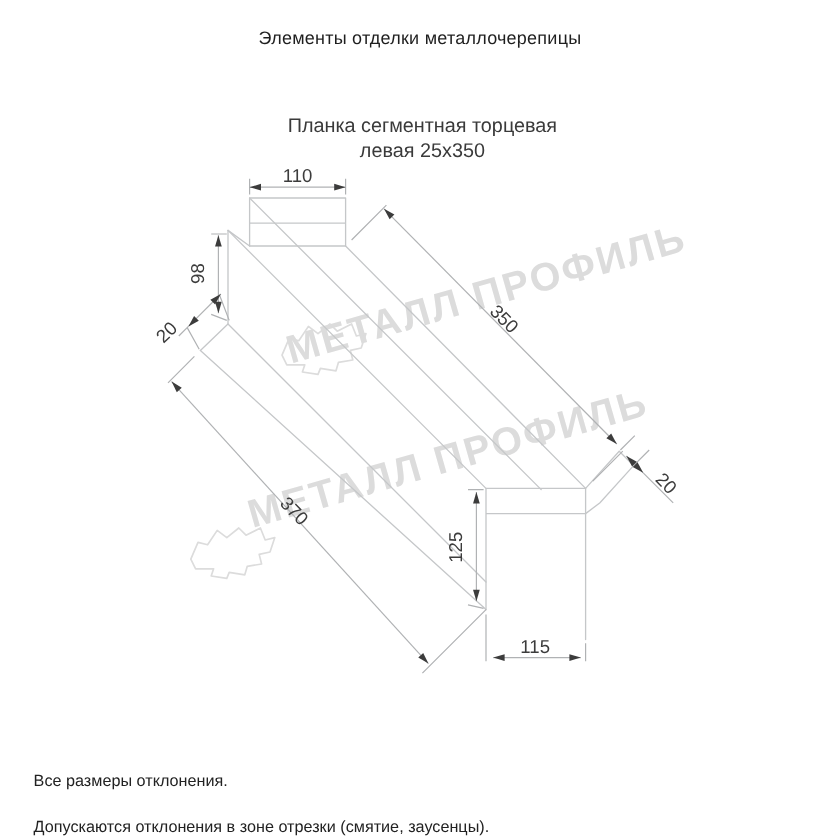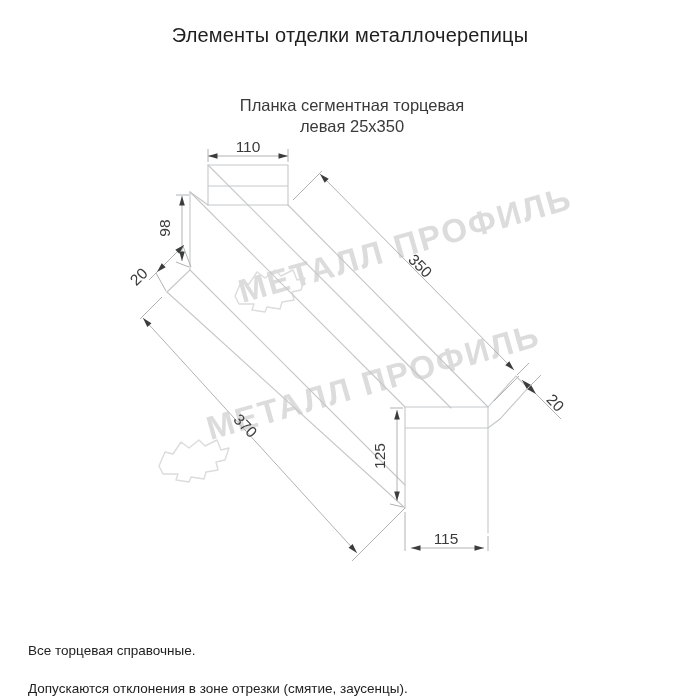--- a/index.html
+++ b/index.html
@@ -2,21 +2,21 @@
 <html><head>
 <meta charset="utf-8">
 <style>
   html,body{margin:0;padding:0;}
   body{
     width:700px;height:700px;position:relative;background:#ffffff;
     font-family:"Liberation Sans", sans-serif;overflow:hidden;
   }
   .page-title{
     position:absolute;top:24px;left:0;width:700px;text-align:center;
-    font-size:20px;color:#1f1f1f;letter-spacing:.2px;
+    font-size:15px;color:#1f1f1f;letter-spacing:.2px;
   }
   .subtitle{
     position:absolute;left:0;width:704px;text-align:center;
     font-size:16.5px;color:#3a3a3a;line-height:21px;
   }
   .subtitle-1{top:95px;}
   .subtitle-2{top:116px;}
   .footer{
     position:absolute;left:28px;font-size:13.5px;color:#222222;
   }
@@ -117,14 +117,14 @@
     <text class="dimtxt" x="446" y="544" text-anchor="middle">115</text>
   </g>
 
   <g>
     <path class="dim" d="M517,375 L529,363 M529,387 L541,375 M536,394 L561,419"></path>
     <line class="dim" x1="522" y1="380" x2="536" y2="394" marker-start="url(#arrS)" marker-end="url(#arrE)"></line>
     <text class="dimtxt" x="555" y="408" text-anchor="middle" transform="rotate(46 555 403)">20</text>
   </g>
 </svg>
 
-<div class="footer footer-1">Все торцевая справочные.</div>
+<div class="footer footer-1">Все размеры отклонения.</div>
 <div class="footer footer-2">Допускаются отклонения в зоне отрезки (смятие, заусенцы).</div>
 
 </body></html>

